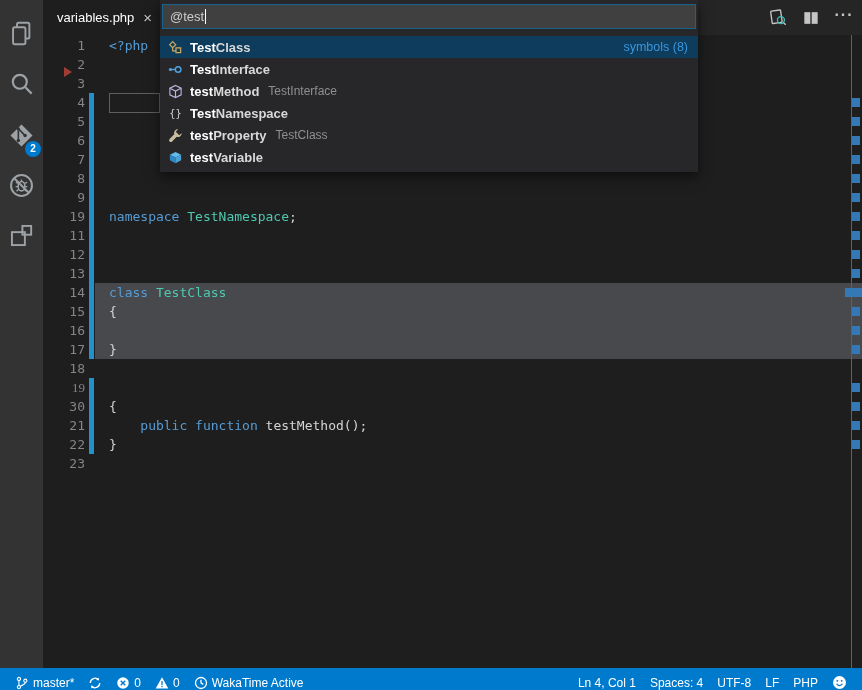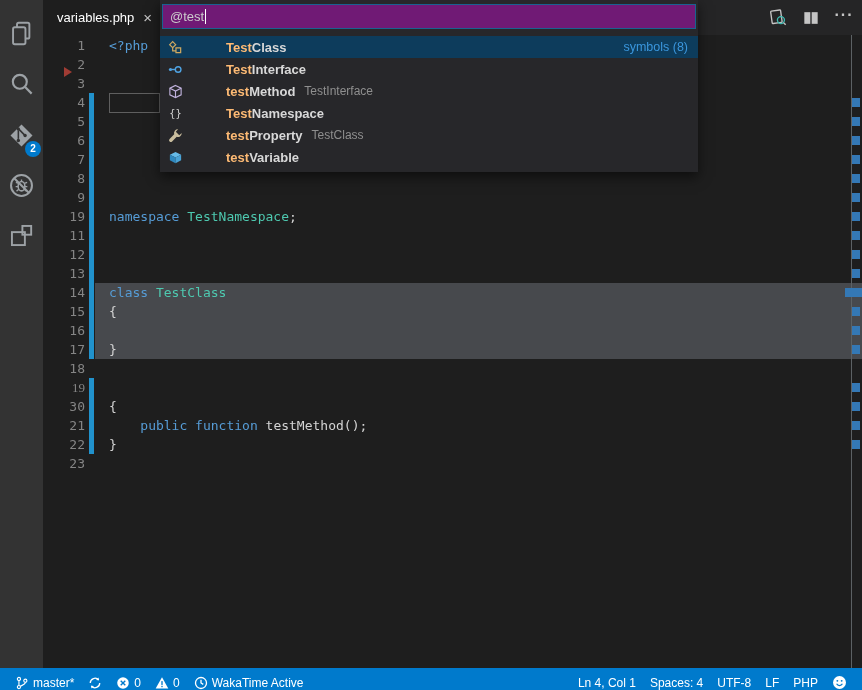--- a/index.html
+++ b/index.html
@@ -31,29 +31,29 @@
   .git-bar{position:absolute;left:89px;width:5px;background:#2192cc;z-index:4;}
   .cursor-box{position:absolute;left:109px;top:93px;width:49px;height:18px;border:1px solid #5f5f5f;z-index:2;}
   .error-marker{position:absolute;left:64px;top:67px;width:0;height:0;z-index:4;
                 border-left:8px solid #a03c34;border-top:5px solid transparent;border-bottom:5px solid transparent;}
   .scroll-line{position:absolute;left:851px;top:35px;width:1px;height:633px;background:#5c6164;z-index:2;}
   .ruler-mark{position:absolute;height:9px;background:#3478b5;z-index:4;}
 
   
   .qo{position:absolute;left:160px;top:0;width:538px;height:172px;background:#27272a;
       box-shadow:0 5px 12px rgba(0,0,0,0.55);z-index:20;}
-  .qo-input{position:absolute;left:2px;top:4px;right:2px;height:23px;background:#701a75;border:1px solid #19628f;
+  .qo-input{position:absolute;left:2px;top:4px;right:2px;height:23px;background:#404040;border:1px solid #19628f;
             display:flex;align-items:center;padding:0 7px;color:#cccccc;font-size:13px;cursor:text;}
   .qo-caret{width:1px;height:15px;background:#ffffff;margin-left:1px;}
   .qo-list{position:absolute;left:0;top:36px;right:0;}
   .qo-item{height:22px;display:flex;align-items:center;padding:0 10px 0 7px;font-size:13px;cursor:pointer;}
   .qo-item.selected{background:#0d3c5c;}
   .qo-icon{width:17px;height:16px;flex:none;display:flex;align-items:center;justify-content:center;margin-right:6px;}
   .qo-label{font-weight:bold;white-space:pre;}
-  .qo-match{color:#fdba74;margin-left:36px;}
+  .qo-match{color:#ffffff;}
   .qo-rest{color:#d8d8d8;}
   .qo-detail{color:#8f8f8f;font-size:12px;margin-left:9px;}
   .qo-badge{margin-left:auto;color:#3a96dd;font-size:12.5px;}
 
   
   .status-bar{position:absolute;left:0;bottom:0;width:862px;height:22px;background:#007acc;z-index:30;
               display:flex;align-items:center;color:#ffffff;font-size:12px;}
   .sb-left{display:flex;align-items:center;padding-left:8px;height:22px;}
   .sb-right{margin-left:auto;display:flex;align-items:center;padding-right:8px;height:22px;}
   .sb-item{display:flex;align-items:flex-end;gap:4px;padding:8px 7px;height:22px;cursor:pointer;}

